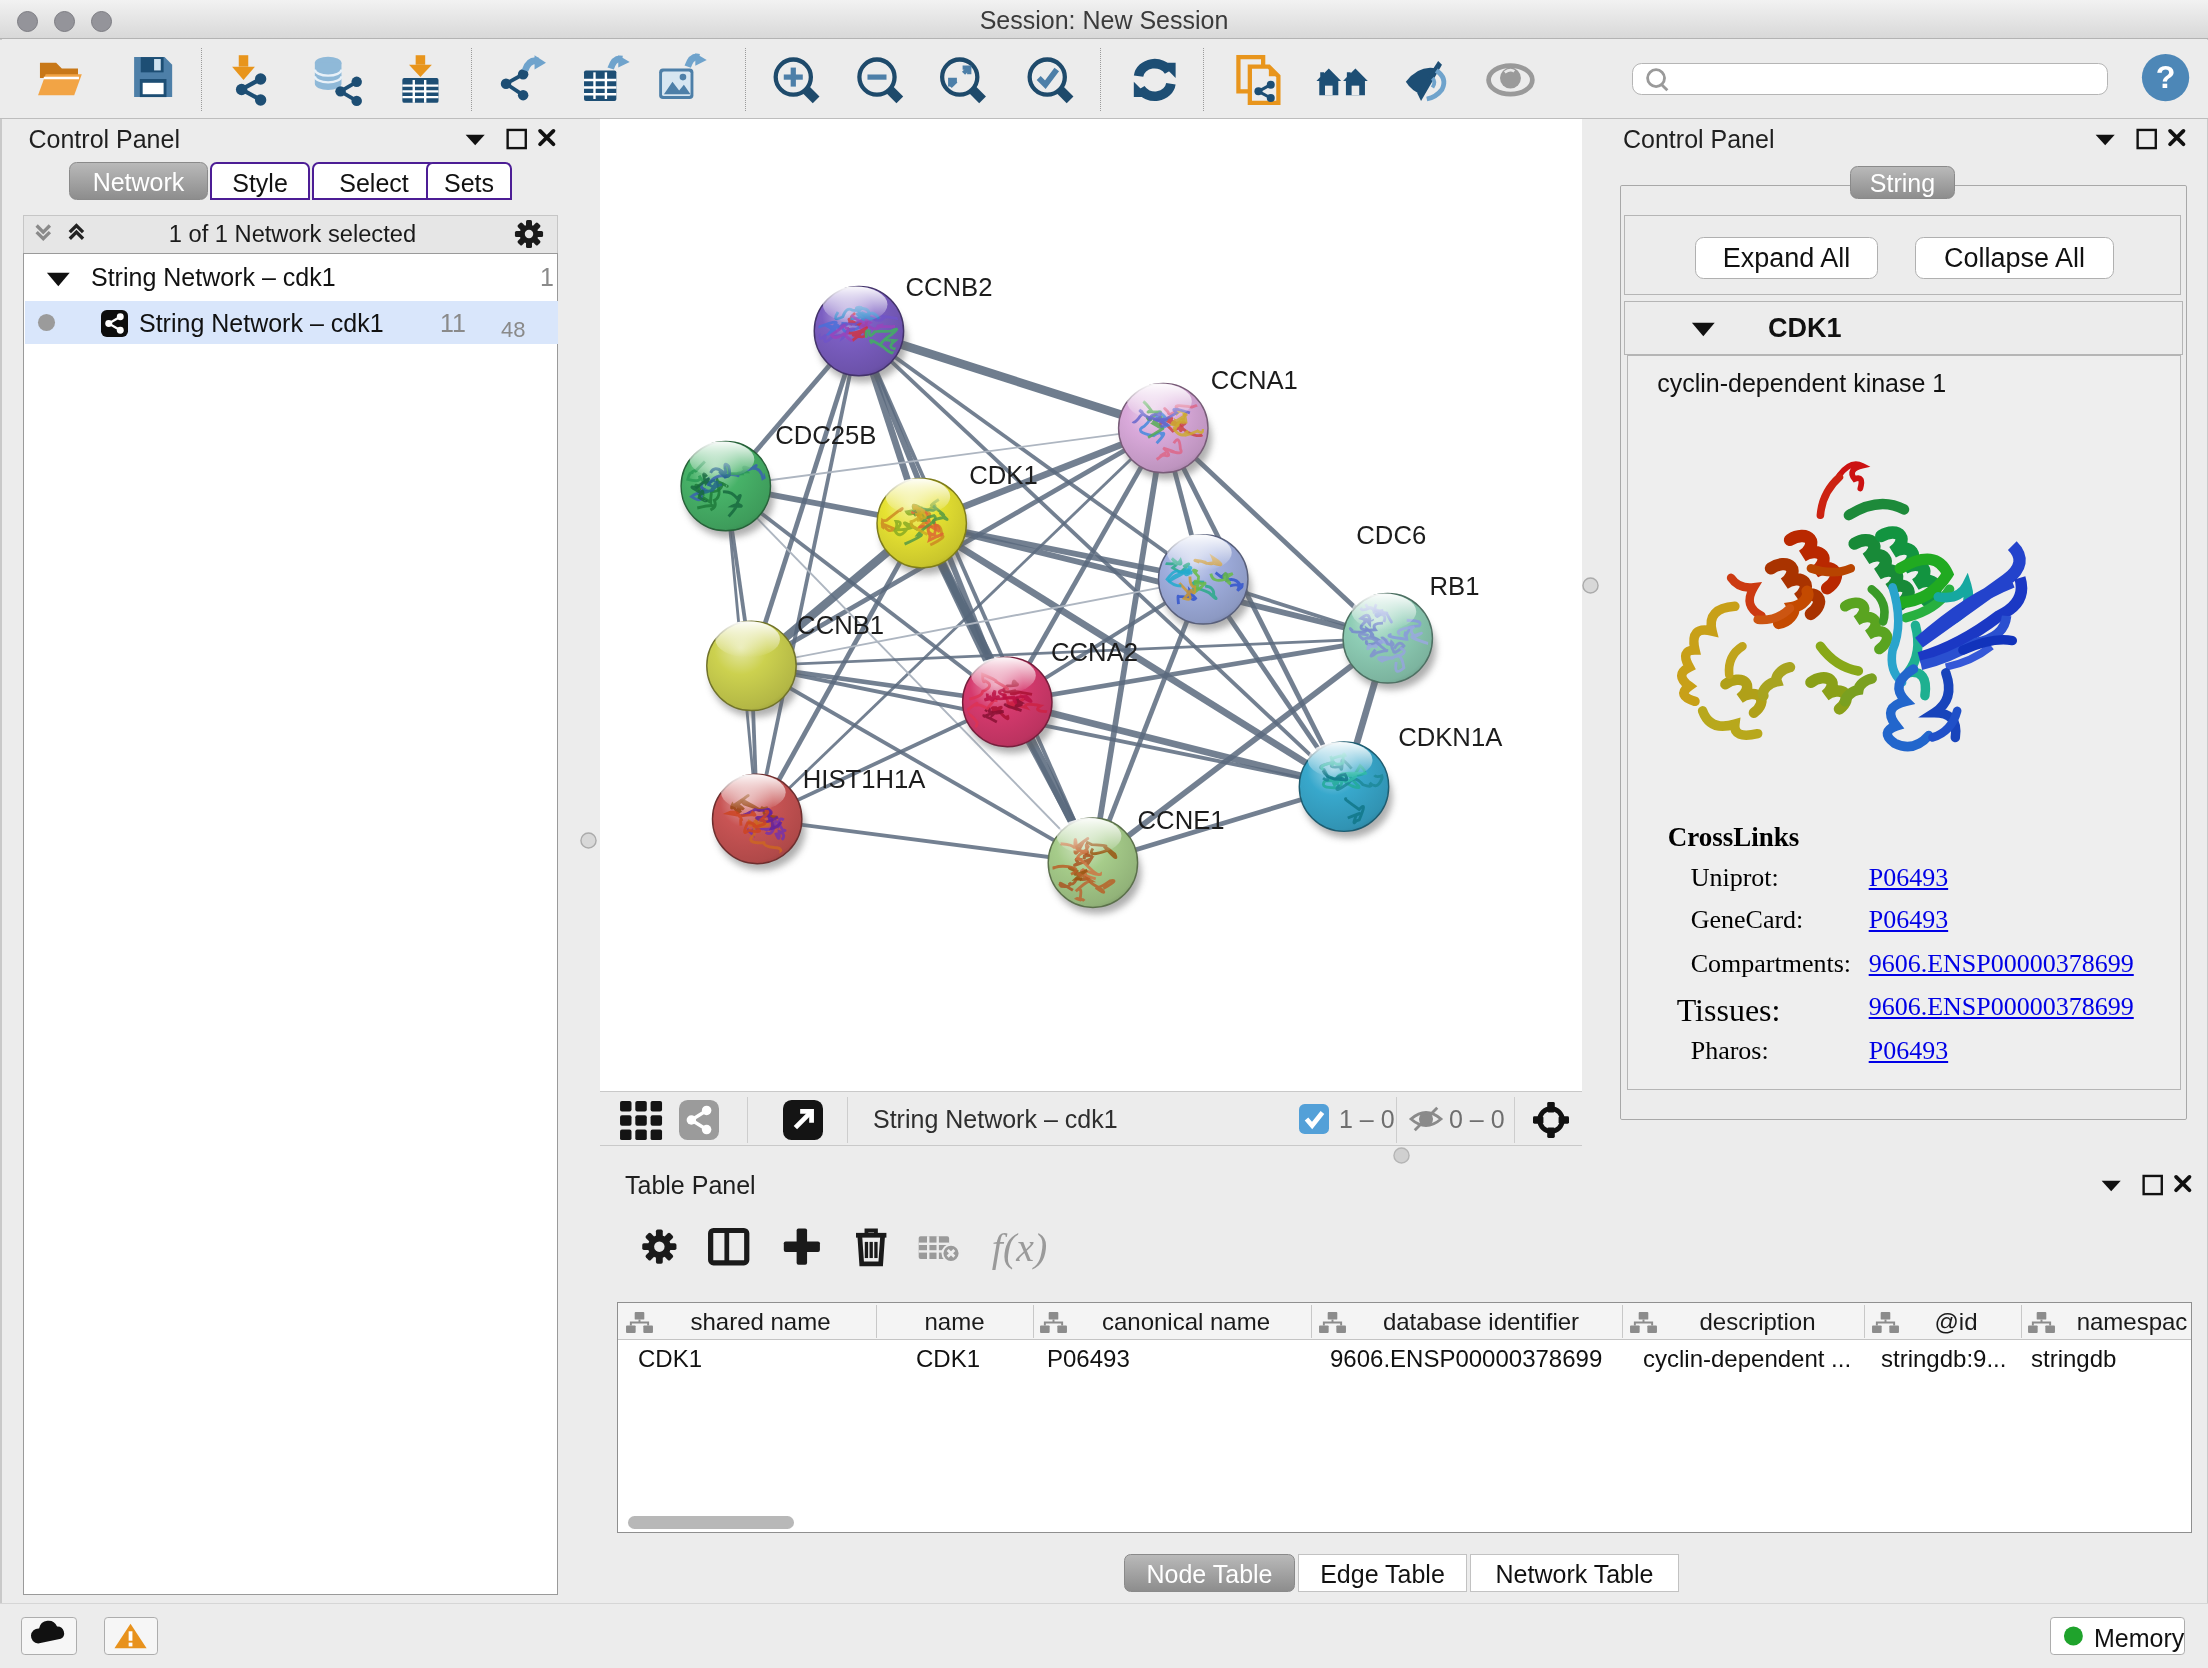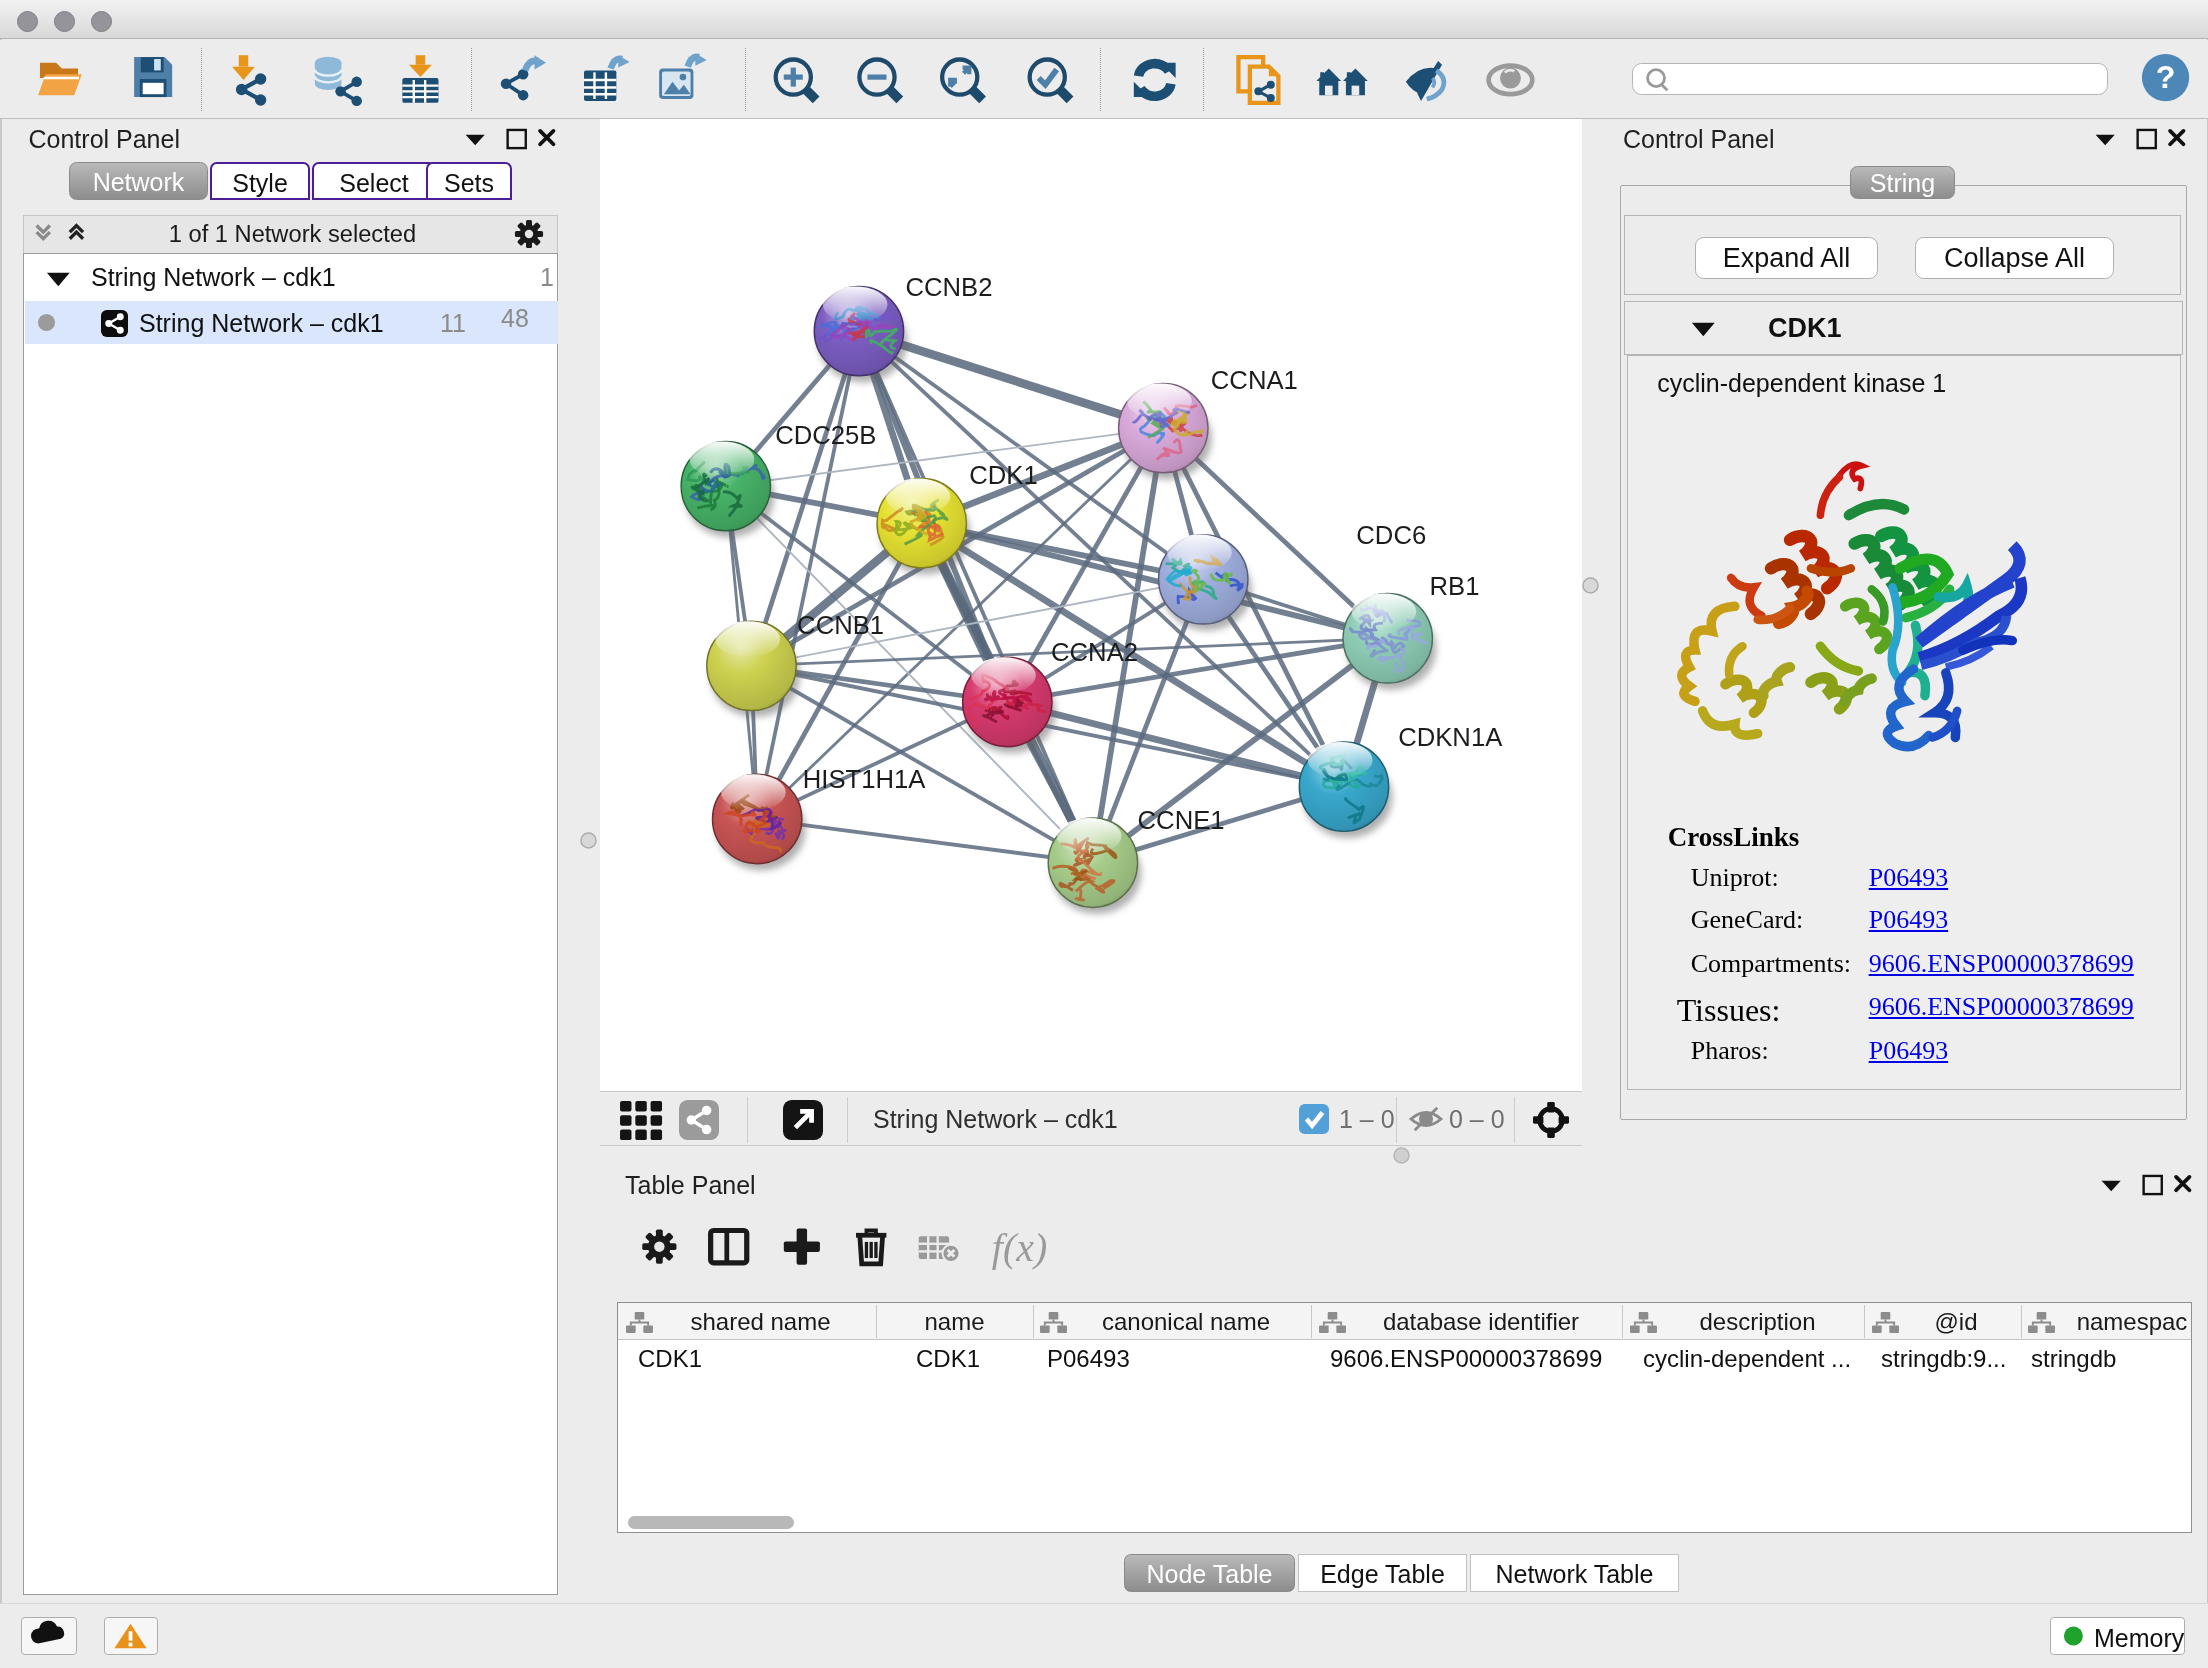--- a/index.html
+++ b/index.html
@@ -39,20 +39,21 @@
 #statusbar{left:0;top:1603px;width:2208px;height:66px;background:#ececec;border-top:1px solid #d6d6d6}
 .sbtn{position:absolute;top:13.3px;height:38px;background:#f6f6f6;border:1px solid #adadad;border-radius:3.8px}
 </style></head>
 <body>
 <div class="abs" style="left:0;top:0;width:1.9px;height:1668px;background:#c9c9c9"></div>
 <div class="abs" style="left:2207px;top:0;width:1.9px;height:1668px;background:#c9c9c9"></div>
 <div class="abs" id="titlebar">
  <div class="tl" style="left:17px"></div>
  <div class="tl" style="left:54px"></div>
  <div class="tl" style="left:91px"></div>
+ <div id="title">Session: New Session</div>
 </div>
 
 <div class="abs" id="toolbar">
  <svg class="abs" style="left:0;top:0" width="1617" height="78" id="tbicons" viewBox="0 0 1700 82">
       <g transform="translate(40,16)">
         <path d="M2 8 L19 8 L25 14 L42 14 L42 24 L2 24 Z" fill="#c87818"></path>
         <path d="M8 20 L46 20 L38 42 L0 42 Z" fill="#f2a445"></path>
         <path d="M6 24 L43 24" stroke="#fff" stroke-width="2.5"></path>
       </g>
       <g transform="translate(137,16)">
@@ -278,21 +279,21 @@
             <circle cx="20" cy="7" r="3.6"></circle>
             <circle cx="20" cy="21" r="3.6"></circle>
           </g>
           <g stroke="#fff" stroke-width="2.4">
             <line x1="8" y1="14" x2="20" y2="7"></line>
             <line x1="8" y1="14" x2="20" y2="21"></line>
           </g>
         </svg>
    <div style="position:absolute;left:114px;top:7.6px;font-size:25px;color:#111">String Network – cdk1</div>
    <div style="position:absolute;left:415px;top:7.6px;font-size:25px;color:#8a8a8a">11</div>
-   <div style="position:absolute;left:476px;top:3px;font-size:25px;color:#8a8a8a">48</div>
+   <div style="position:absolute;left:476px;top:16px;font-size:22px;color:#8a8a8a">48</div>
   </div>
  </div>
 </div>
 
 <div class="abs" id="canvas">
 <svg width="982" height="972" id="net" viewBox="0 0 1032 1022">
       <defs>
         <radialGradient id="gCCNB2" cx="0.38" cy="0.30" r="0.85">
           <stop offset="0" stop-color="#bdaee0"></stop>
           <stop offset="0.35" stop-color="#7b5ec2"></stop>

